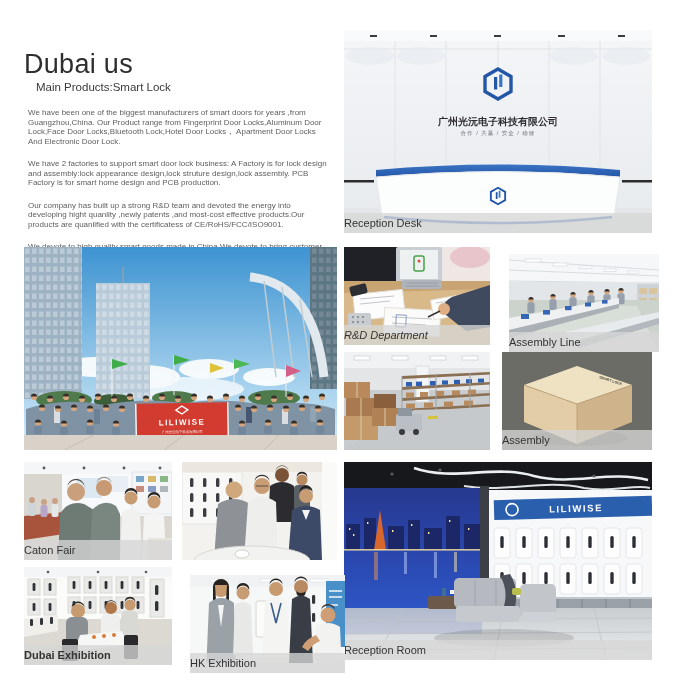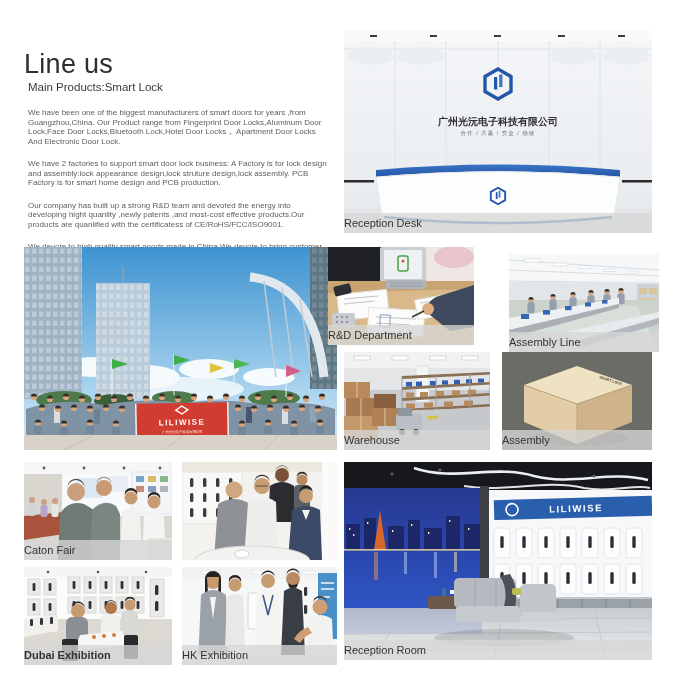--- a/index.html
+++ b/index.html
@@ -1,47 +1,47 @@
 <!DOCTYPE html>
 <html><head>
 <meta charset="utf-8">
 <style>
   html,body{margin:0;padding:0;background:#ffffff;}
   .page{position:relative;width:680px;height:683px;background:#ffffff;overflow:hidden;
         font-family:"Liberation Sans",sans-serif;}
   
   .about{position:absolute;left:24px;top:50px;width:304px;}
   .about h1{margin:0;font-size:27px;font-weight:400;color:#2e2e2e;letter-spacing:.3px;line-height:1.05;}
-  .about h2{margin:3px 0 0 4px;font-size:11.5px;font-weight:400;color:#3a3a3a;}
+  .about h2{margin:3px 0 0 12px;font-size:11.5px;font-weight:400;color:#3a3a3a;}
   .about p{margin:13px 0 0 4px;font-size:8px;line-height:9.5px;color:#5e5e5e;}
   .about p:first-of-type{margin-top:15px;}
   
   .photo{position:absolute;overflow:hidden;background:#14b8a6;}
   .photo svg{display:block;width:100%;height:100%;}
   .caption{position:absolute;left:0;right:0;bottom:0;height:20px;line-height:20px;
            background:rgba(214,214,214,0.78);color:#333;font-size:11px;}
   .f-reception-desk{left:344px;top:30px;width:308px;height:203px;}
   .f-team{left:24px;top:247px;width:313px;height:203px;}
-  .f-rd{left:328px;top:247px;width:146px;height:98px;}
+  .f-rd{left:344px;top:247px;width:146px;height:98px;font-style:italic;}
   .f-assembly{left:502px;top:247px;width:150px;height:98px;}
   .f-warehouse{left:344px;top:352px;width:146px;height:98px;}
   .f-packages{left:502px;top:352px;width:150px;height:98px;}
   .f-caton{left:24px;top:462px;width:148px;height:98px;}
   .f-batimat{left:182px;top:462px;width:155px;height:98px;}
   .f-reception-room{left:344px;top:462px;width:308px;height:198px;}
   .f-dubai{left:24px;top:567px;width:148px;height:98px;font-weight:bold;}
   .f-hk{left:182px;top:567px;width:155px;height:98px;}
 </style>
 </head>
 <body>
 
 <div class="page">
 
   <section class="about">
-    <h1>Line us</h1>
+    <h1>Dubai us</h1>
     <h2>Main Products:Smart Lock</h2>
     <p>We have been one of the biggest manufacturers of smart doors for years ,from Guangzhou,China. Our Product range from Fingerprint Door Locks,Aluminum Door Lock,Face Door Locks,Bluetooth Lock,Hotel Door Locks， Apartment Door Locks And Electronic Door Lock.</p>
     <p>We have 2 factories to support smart door lock business: A Factory is for lock design and assembly:lock appearance design,lock struture design,lock assembly. PCB Factory is for smart home design and PCB production.</p>
     <p>Our company has built up a strong R&amp;D team and devoted the energy into developing hight quanlity ,newly patents ,and most-cost effective products.Our products are quanlified with the certificatess of CE/RoHS/FCC/ISO9001.</p>
     <p>We devote to high quality smart goods made in China.We devote to bring customer perfect items with high benefits. We devote to bring staff high valuation.</p>
   </section>
 
   <figure class="photo f-reception-desk" style="margin:0">
     <svg viewBox="0 0 308 203">
       <defs>
@@ -386,21 +386,20 @@
           <line x1="17" y1="64" x2="17" y2="88"></line>
             <line x1="41" y1="56" x2="41" y2="74"></line>
         </g>
       </g>
       <rect x="52" y="62" width="26" height="17" rx="2" fill="#b9bfc4"></rect>
       <rect x="54" y="56" width="14" height="8" fill="#8e979e"></rect>
       <circle cx="58" cy="80" r="3" fill="#3a3a3c"></circle>
         <circle cx="72" cy="80" r="3" fill="#3a3a3c"></circle>
       <rect x="84" y="64" width="10" height="3" fill="#d8c23a" transform="rotate(-4 89 65)"></rect>
     </svg>
-    <figcaption class="caption">Warehouse</figcaption>
   </figure>
 
   <figure class="photo f-packages" style="margin:0">
     <svg viewBox="0 0 150 98">
       <rect width="150" height="98" fill="#6b6c66"></rect>
       <ellipse cx="78" cy="86" rx="48" ry="8" fill="rgba(0,0,0,0.28)"></ellipse>
       <polygon points="75,14 130,33 75,52 22,33" fill="#efe2c2"></polygon>
       <polygon points="22,33 75,52 75,92 22,70" fill="#e3cda6"></polygon>
       <polygon points="75,52 130,33 130,70 75,92" fill="#cfb38b"></polygon>
       <g stroke="#b79b73" stroke-width="0.8" fill="none">
@@ -702,21 +701,21 @@
           <circle cx="70" cy="70" r="2"></circle>
           <circle cx="80" cy="69" r="2"></circle>
           <circle cx="90" cy="68" r="2"></circle>
         </g>
       <rect x="38" y="72" width="16" height="22" rx="2" fill="#2a2a2e"></rect>
       <rect x="100" y="68" width="14" height="24" rx="2" fill="#2a2a2e"></rect>
     </svg>
     <figcaption class="caption">Dubai Exhibition</figcaption>
   </figure>
 
-  <figure class="photo f-hk" style="margin:0">
+  <figure class="photo f-hk" style="margin:8px">
     <svg viewBox="0 0 155 98">
       <rect width="155" height="98" fill="#f6f7f7"></rect>
       <rect x="0" y="0" width="155" height="12" fill="#f0f2f3"></rect>
       <g fill="#ffffff" stroke="#d9dde0" stroke-width="0.6">
           <rect x="20" y="4" width="18" height="3"></rect>
           <rect x="70" y="4" width="18" height="3"></rect>
           <rect x="120" y="4" width="18" height="3"></rect>
         </g>
       <rect x="136" y="6" width="19" height="66" fill="#4a90c8"></rect>
       <g stroke="#ffffff" stroke-width="1.4">

